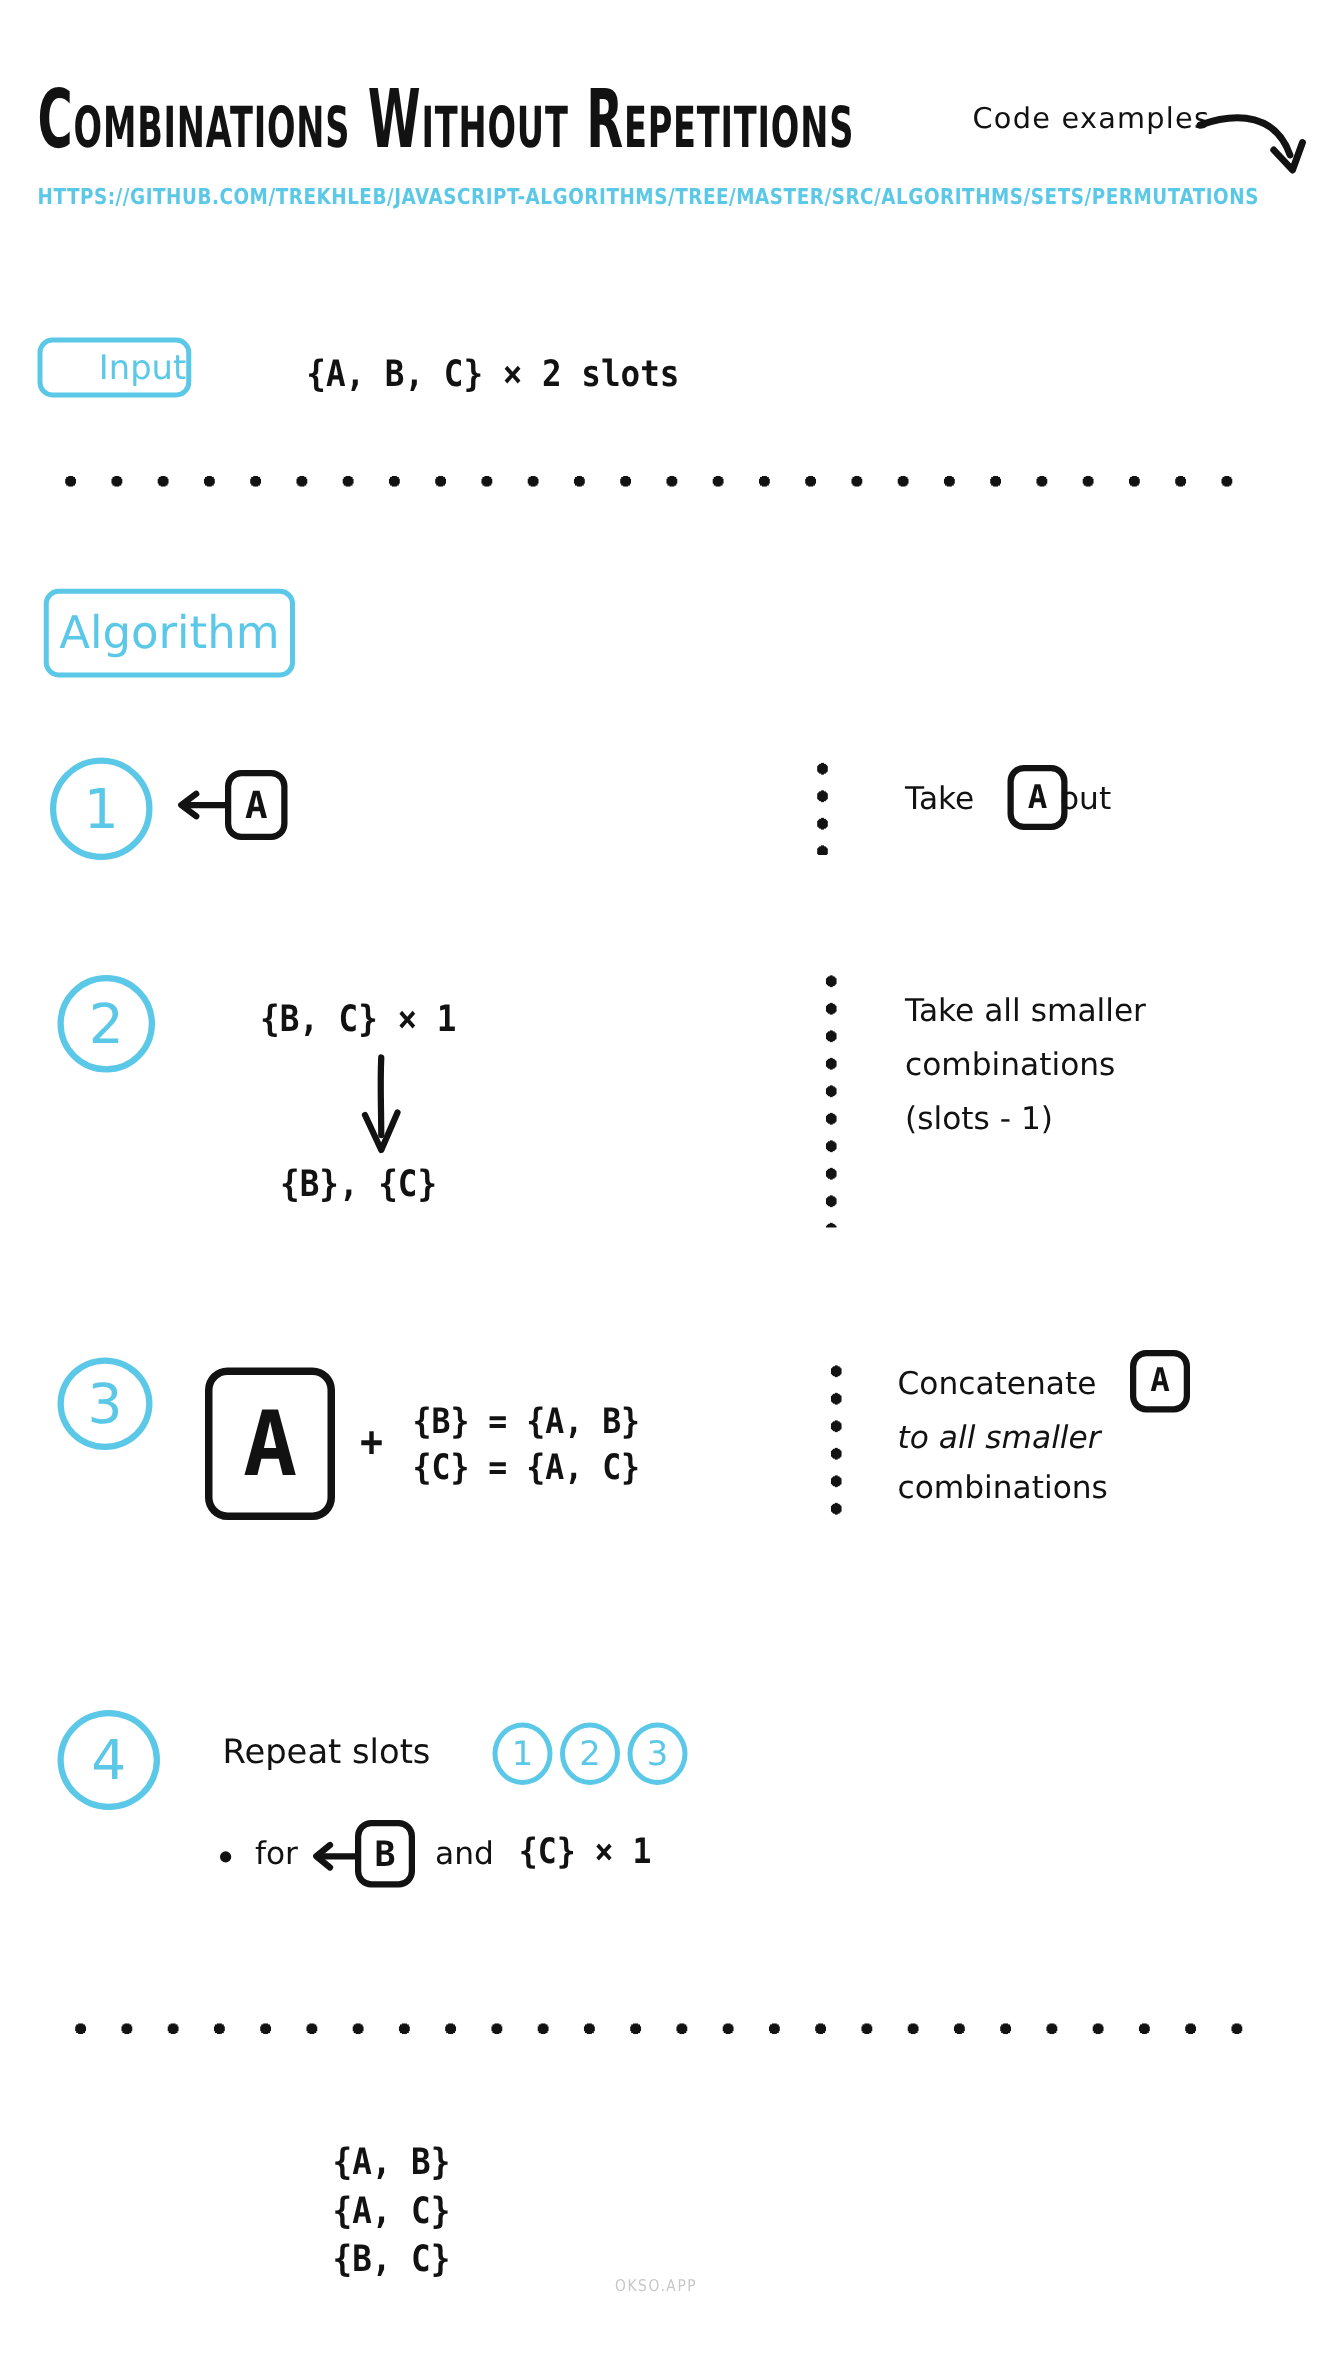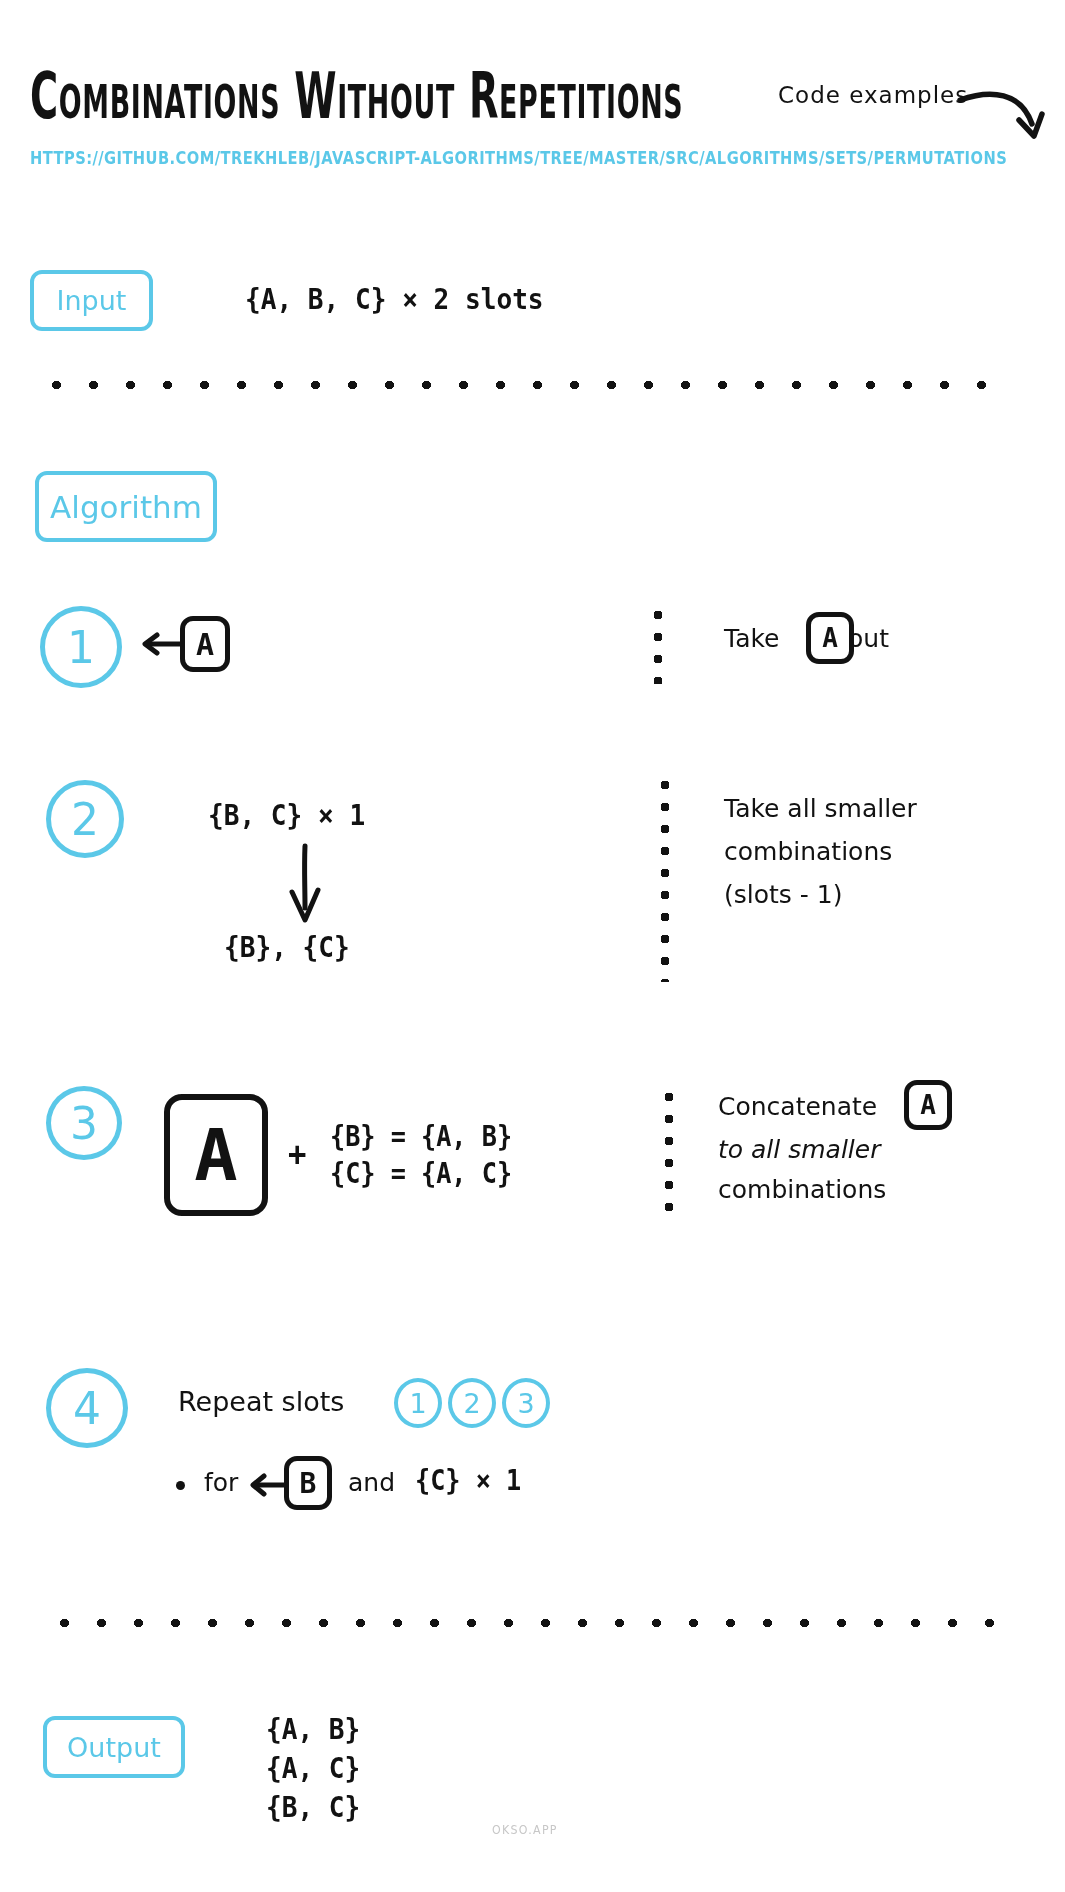--- a/index.html
+++ b/index.html
@@ -120,28 +120,28 @@
 <div class="canvas">
 
   <div class="abs title">Combinations Without Repetitions</div>
   <div class="abs code-label hand">Code examples</div>
   <svg class="abs" style="left:955px;top:84px;" width="95" height="64" viewBox="0 0 95 64">
     <path d="M5 16 C36 5 66 8 77 40" stroke="#121212" stroke-width="5.5" fill="none" stroke-linecap="round"></path>
     <path d="M64 36 L79 52 L87 30" stroke="#121212" stroke-width="5.5" fill="none" stroke-linecap="round" stroke-linejoin="round"></path>
   </svg>
   <div class="abs url">https://github.com/trekhleb/javascript-algorithms/tree/master/src/algorithms/sets/permutations</div>
 
-  <div class="abs tag" style="left:30px;top:270px;width:123px;height:61px;font-size:27px;">
+  <div class="abs tag" style="left:30px;top:270px;width:123px;height:48px;font-size:27px;justify-content:flex-end;">
     <span>Input</span>
   </div>
   <div class="abs mono" style="left:245px;top:282px;font-size:29px;">{A, B, C} × 2 slots</div>
 
   <div class="abs hdots" style="left:38px;top:380px;width:958px;"></div>
 
-  <div class="abs tag" style="left:35px;top:471px;width:182px;height:71px;font-size:31px;">
+  <div class="abs tag" style="left:35px;top:471px;width:201px;height:71px;font-size:36px;">
     <span>Algorithm</span>
   </div>
 
   <div class="abs circle big" style="left:40px;top:606px;">
     <span>1</span>
   </div>
   <svg class="abs" style="left:140px;top:631px;" width="46" height="26" viewBox="0 0 46 26">
     <path d="M44 13 H8" stroke="#121212" stroke-width="5" fill="none" stroke-linecap="round"></path>
     <path d="M17 4 L5 13 L17 22" stroke="#121212" stroke-width="5" fill="none" stroke-linecap="round" stroke-linejoin="round"></path>
   </svg>
@@ -207,22 +207,19 @@
     <path d="M16 4 L5 13 L16 22" stroke="#121212" stroke-width="5" fill="none" stroke-linecap="round" stroke-linejoin="round"></path>
   </svg>
   <div class="abs lbox" style="left:284px;top:1456px;width:48px;height:54px;font-size:28px;">
     <span>B</span>
   </div>
   <div class="abs hand" style="left:348px;top:1468px;font-size:25px;">and</div>
   <div class="abs mono" style="left:415px;top:1464px;font-size:28px;">{C} × 1</div>
 
   <div class="abs hdots" style="left:46px;top:1618px;width:950px;"></div>
 
-  <div class="abs tag" style="left:43px;top:1716px;width:142px;height:62px;font-size:27px;">
-    <span>Output</span>
-  </div>
   <div class="abs mono" style="left:266px;top:1712px;font-size:29px;">{A, B}</div>
   <div class="abs mono" style="left:266px;top:1751px;font-size:29px;">{A, C}</div>
   <div class="abs mono" style="left:266px;top:1790px;font-size:29px;">{B, C}</div>
 
   <div class="abs watermark" style="left:492px;top:1822px;">OKSO.APP</div>
 
 </div>
 
 </body></html>

